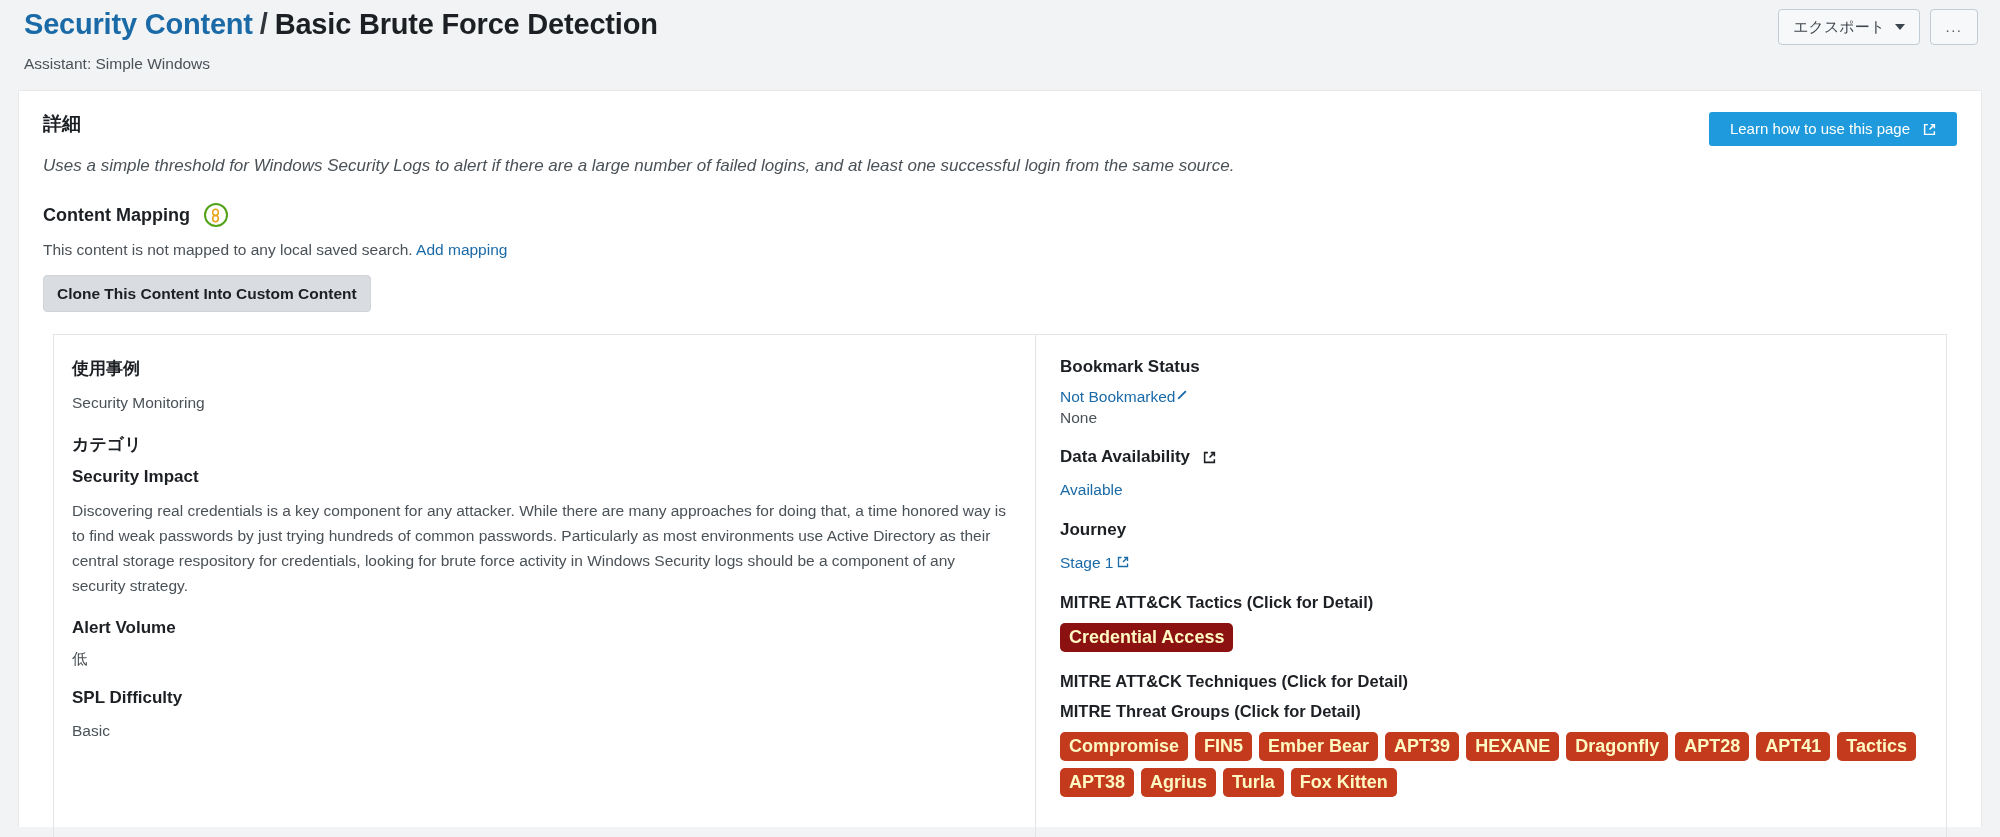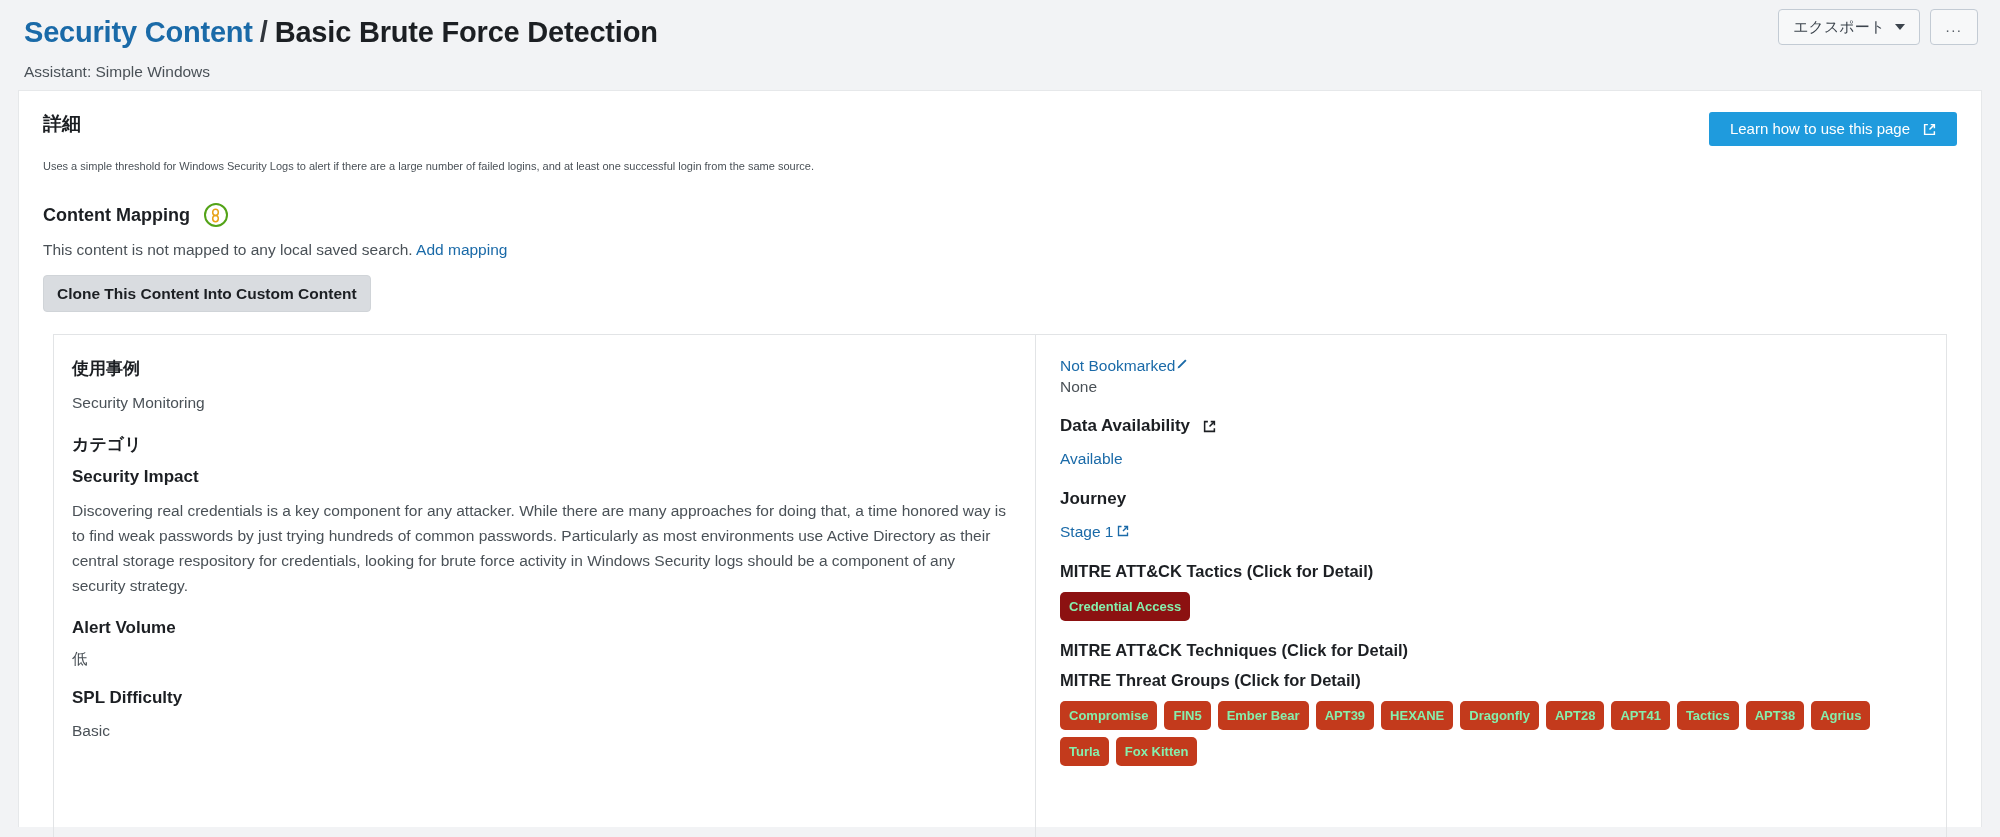--- a/index.html
+++ b/index.html
@@ -9,21 +9,21 @@
     background: #f2f3f5;
     font-family: "Liberation Sans", sans-serif;
     color: #24292f;
     overflow: hidden;
   }
   .page { width: 2000px; height: 837px; position: relative; }
 
   
   .header {
     position: relative;
-    padding: 14px 24px 0 24px;
+    padding: 6px 24px 0 24px;
     height: 90px;
   }
   .title {
     font-size: 29px;
     font-weight: 700;
     letter-spacing: -0.2px;
     line-height: 36px;
     margin: 0;
     display: flex;
     align-items: baseline;
@@ -92,24 +92,25 @@
   }
   .card-inner { padding: 20px 24px 0 24px; position: relative; }
 
   .sec-title {
     font-size: 19px;
     font-weight: 700;
     color: #1c1f23;
     margin: 0 0 18px 0;
   }
   .desc {
-    font-size: 11px;
+    font-size: 17px;
     color: #4a5157;
     line-height: 22px;
     margin: 0 0 26px 0;
+    font-style: italic;
   }
   .learn-btn {
     position: absolute;
     right: 24px;
     top: 21px;
     background: #1f9bdd;
     color: #ffffff;
     border: none;
     border-radius: 3px;
     font-size: 15px;
@@ -209,22 +210,22 @@
   .ext svg { display: block; }
 
   .badge-row {
     display: flex;
     flex-wrap: wrap;
     gap: 7px;
     margin: 0 0 20px 0;
   }
   .badge {
     display: inline-block;
-    color: #86efac;
-    font-size: 13px;
+    color: #fef9c3;
+    font-size: 18px;
     font-weight: 700;
     line-height: 17px;
     padding: 6px 9px;
     border-radius: 5px;
     cursor: pointer;
     white-space: nowrap;
   }
   .b-tactic { background: #8c1111; }
   .b-technique { background: #8a0f8a; }
   .b-threat { background: #c33a1c; }
@@ -310,20 +311,21 @@
           <p class="para">Discovering real credentials is a key component for any attacker. While there are many approaches for doing that, a time honored way is to find weak passwords by just trying hundreds of common passwords. Particularly as most environments use Active Directory as their central storage respository for credentials, looking for brute force activity in Windows Security logs should be a component of any security strategy.</p>
 
           <div class="fld-label">Alert Volume</div>
           <div class="jp-val">低</div>
 
           <div class="fld-label">SPL Difficulty</div>
           <div class="fld-val">Basic</div>
         </div>
 
         <div class="col-right">
+          <div class="fld-label">Bookmark Status</div>
           <div class="bm-line">
             <span>Not Bookmarked</span>
             <span>
               <svg width="13" height="13" viewBox="0 0 16 16">
                   <path d="M12.5 1.8l1.7 1.7-8.6 8.6-2.4.7.7-2.4z" fill="#1a6aa8"></path>
                 </svg>
             </span>
           </div>
           <div class="none-line">None</div>
 

